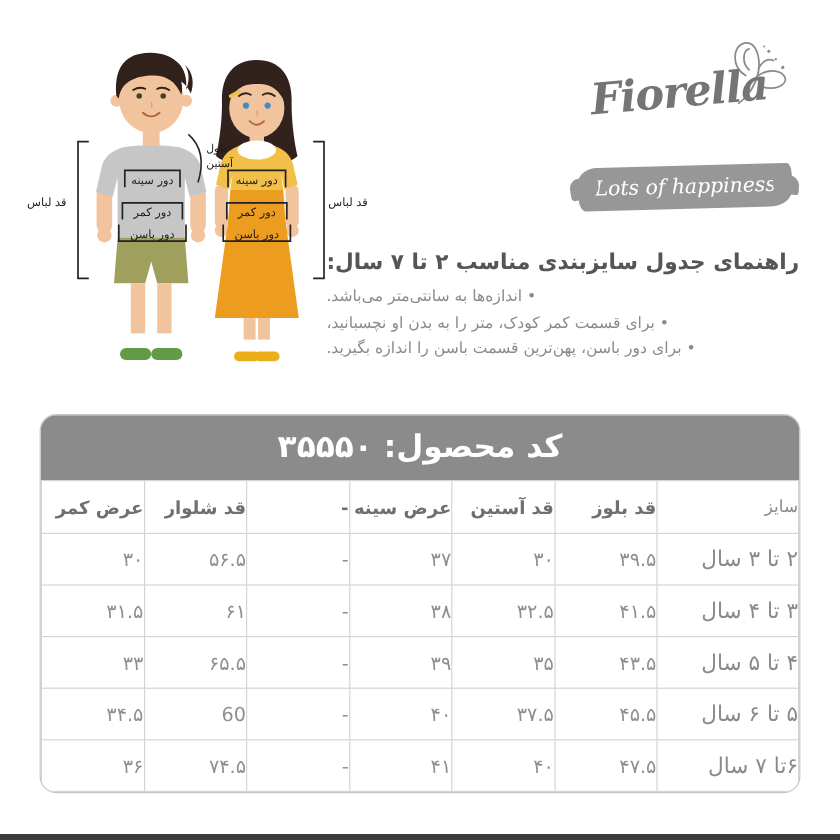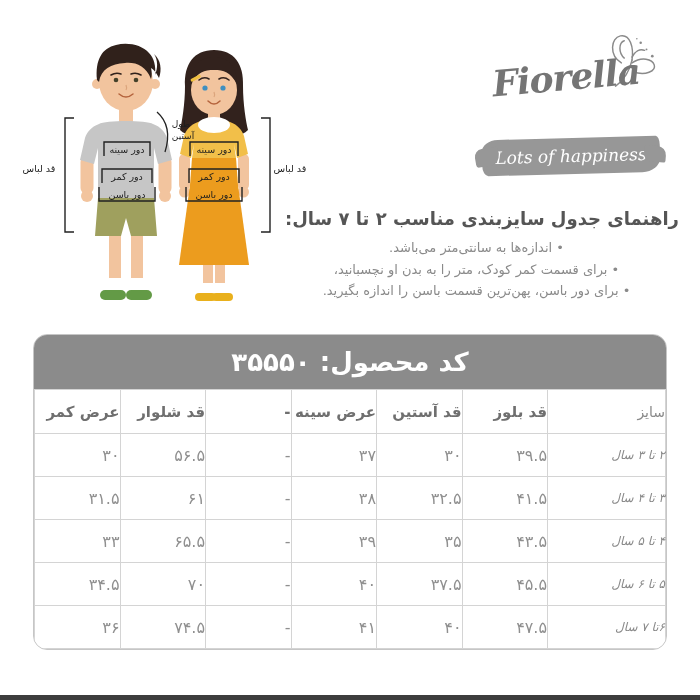--- a/index.html
+++ b/index.html
@@ -28,45 +28,45 @@
   }
   .logo-tagline::before{
     content:"";position:absolute;left:-7px;top:8px;width:24px;height:18px;
     background:var(--brush-gray,#979797);border-radius:8px 2px 10px 3px;transform:rotate(-8deg);
   }
   .logo-tagline::after{
     content:"";position:absolute;right:-6px;top:10px;width:22px;height:16px;
     background:var(--brush-gray,#979797);border-radius:3px 9px 2px 8px;transform:rotate(6deg);
   }
   
-  .guide{position:absolute;right:8px;top:208px;width:420px;direction:rtl;text-align:center;}
+  .guide{position:absolute;right:8px;top:208px;width:420px;direction:rtl;text-align:left;}
   .guide-title{font-size:18px;font-weight:bold;color:#555555;margin:0 0 8px 0;}
   .guide-notes{padding-left:0;margin:0 11px 16px 0;}
   .note-line{font-size:13px;color:#8a8a8a;line-height:21.5px;}
   .note-line.cont{margin-right:20px;}
   
   .table-wrap{
-    position:absolute;left:33px;top:334px;width:634px;
+    position:absolute;left:33px;top:345px;width:634px;
     border:1px solid #c6c6c6;border-radius:14px;overflow:hidden;background:#fff;
     box-sizing:border-box;
   }
   .code-header{
     height:54px;background:var(--header-gray,#8b8b8b);color:#ffffff;
     font-size:26px;font-weight:bold;direction:rtl;
     display:flex;align-items:center;justify-content:center;
   }
   table.size-grid{width:100%;border-collapse:collapse;table-layout:fixed;direction:rtl;}
   table.size-grid col.col-size{width:118px;}
   .size-grid th,.size-grid td{
     border:1px solid #d4d4d4;text-align:right;vertical-align:middle;padding:0;
   }
   .size-grid thead th{height:43px;font-size:15px;font-weight:bold;color:#6f6f6f;}
   .size-grid thead th.col-size{font-weight:normal;color:#8a8a8a;font-size:14px;margin-top:26px;}
   .size-grid tbody td{height:42px;font-size:16px;color:var(--table-text,#8f8f8f);}
-  .size-grid tbody td.col-size{font-size:12px;color:#8a8a8a;font-style:italic;}
+  .size-grid tbody td.col-size{font-size:18px;color:#8a8a8a;}
   
   .footer-bar{position:absolute;left:0;top:695px;width:700px;height:5px;background:var(--footer-bar,#3d3d3d);}
 </style>
 </head>
 <body>
 
 <div id="stage">
 
   <svg class="illustration" viewBox="0 0 300 275">
 
@@ -237,21 +237,21 @@
             <td>-</td>
             <td>۶۵.۵</td>
             <td>۳۳</td>
           </tr>
           <tr>
             <td class="col-size">۵ تا ۶ سال</td>
             <td>۴۵.۵</td>
             <td>۳۷.۵</td>
             <td>۴۰</td>
             <td>-</td>
-            <td>۷۰</td>
+            <td>60</td>
             <td>۳۴.۵</td>
           </tr>
           <tr>
             <td class="col-size">۶تا ۷ سال</td>
             <td>۴۷.۵</td>
             <td>۴۰</td>
             <td>۴۱</td>
             <td>-</td>
             <td>۷۴.۵</td>
             <td>۳۶</td>

